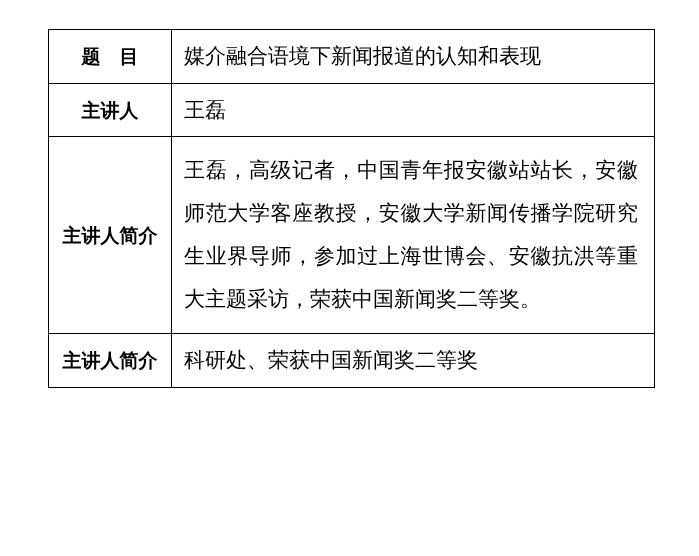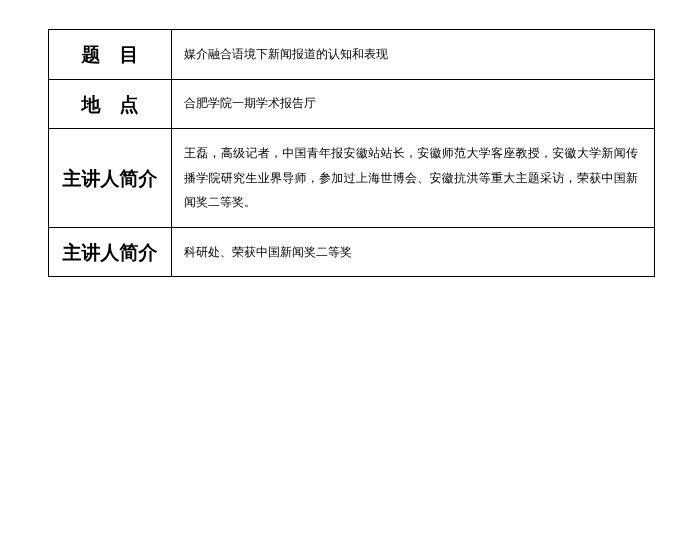--- a/index.html
+++ b/index.html
@@ -38,21 +38,21 @@
     text-align: center;
     font-size: 19px;
     font-family: "DejaVu Serif", "Liberation Serif", serif;
     font-weight: bold;
     letter-spacing: 0px;
     padding: 10px 0;
     line-height: 1.5;
   }
   td.value-cell {
     padding: 10px 0 10px 12px;
-    font-size: 12px;
+    font-size: 21px;
     font-family: "DejaVu Serif", "Liberation Serif", serif;
     line-height: 1.55;
     text-align: left;
   }
   tr.bio-row td.label-cell {
     vertical-align: middle;
     text-align: center;
   }
   tr.bio-row td.value-cell {
     padding: 12px 16px 12px 12px;
@@ -65,22 +65,22 @@
 <body>
 
 <div class="page">
   <table class="info-table">
     <tbody>
       <tr class="info-row">
         <td class="label-cell">题　目</td>
         <td class="value-cell">媒介融合语境下新闻报道的认知和表现</td>
       </tr>
       <tr class="info-row">
-        <td class="label-cell">地　点</td>
-        <td class="value-cell">合肥学院一期学术报告厅</td>
+        <td class="label-cell">主讲人</td>
+        <td class="value-cell">王磊</td>
       </tr>
       <tr class="info-row bio-row">
         <td class="label-cell">主讲人简介</td>
         <td class="value-cell">王磊，高级记者，中国青年报安徽站站长，安徽师范大学客座教授，安徽大学新闻传播学院研究生业界导师，参加过上海世博会、安徽抗洪等重大主题采访，荣获中国新闻奖二等奖。</td>
       </tr>
       <tr class="info-row">
         <td class="label-cell">主讲人简介</td>
         <td class="value-cell">科研处、荣获中国新闻奖二等奖</td>
       </tr>
     </tbody>

